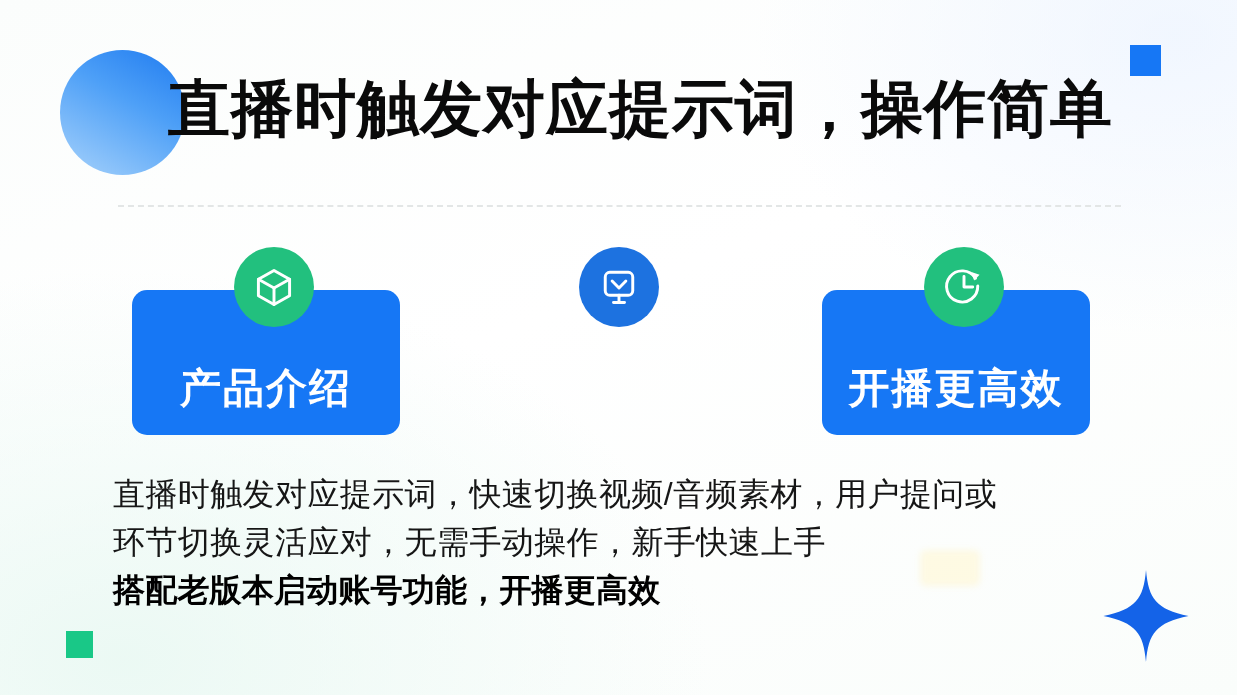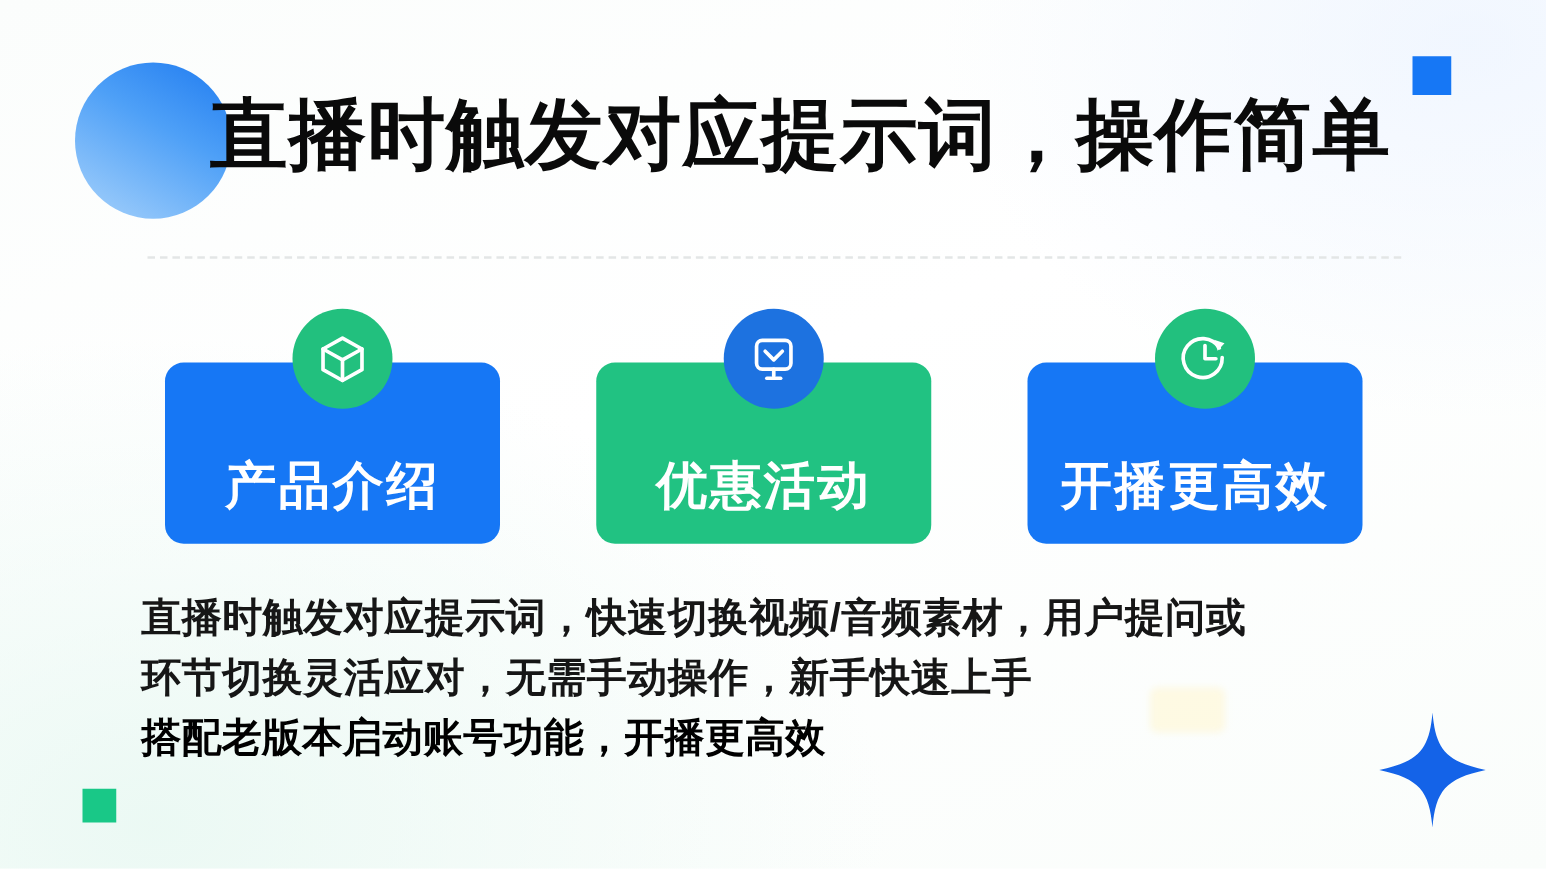--- a/index.html
+++ b/index.html
@@ -170,21 +170,21 @@
     position: absolute;
     left: 113px;
     top: 470px;
     width: 1010px;
   }
 
   .body-line {
     font-size: 32px;
     line-height: 48px;
     color: #161616;
-    font-weight: 700;
+    font-weight: 400;
     letter-spacing: 0.4px;
     white-space: nowrap;
   }
 
   .body-line.strong {
     font-weight: 700;
     color: #000000;
     letter-spacing: 0.2px;
   }
 </style>
@@ -230,23 +230,20 @@
       <div class="icon-badge blue">
         <svg viewBox="0 0 48 48" width="44" height="44" aria-hidden="true">
           <g fill="none" stroke="#ffffff" stroke-width="3.2" stroke-linejoin="round" stroke-linecap="round">
             <rect x="9" y="8" width="30" height="25" rx="5"></rect>
             <path d="M16.5 17.5 L24 25 L31.5 17.5"></path>
             <path d="M24 33 L24 39"></path>
             <path d="M18 41 L30 41"></path>
           </g>
         </svg>
       </div>
-      <div class="card green">
-        <span class="card-label">优惠活动</span>
-      </div>
     </div>
 
     <div class="card-wrap">
       <div class="icon-badge green">
         <svg viewBox="0 0 48 48" width="44" height="44" aria-hidden="true">
           <g fill="none" stroke="#ffffff" stroke-width="3.2" stroke-linejoin="round" stroke-linecap="round">
             <path d="M36.5 14.5 A17 17 0 1 0 39 23"></path>
             <path d="M24 12.5 L24 24 L33.5 24"></path>
           </g>
           <path d="M32 7.5 L41 10.5 L35 17 Z" fill="#ffffff"></path>

